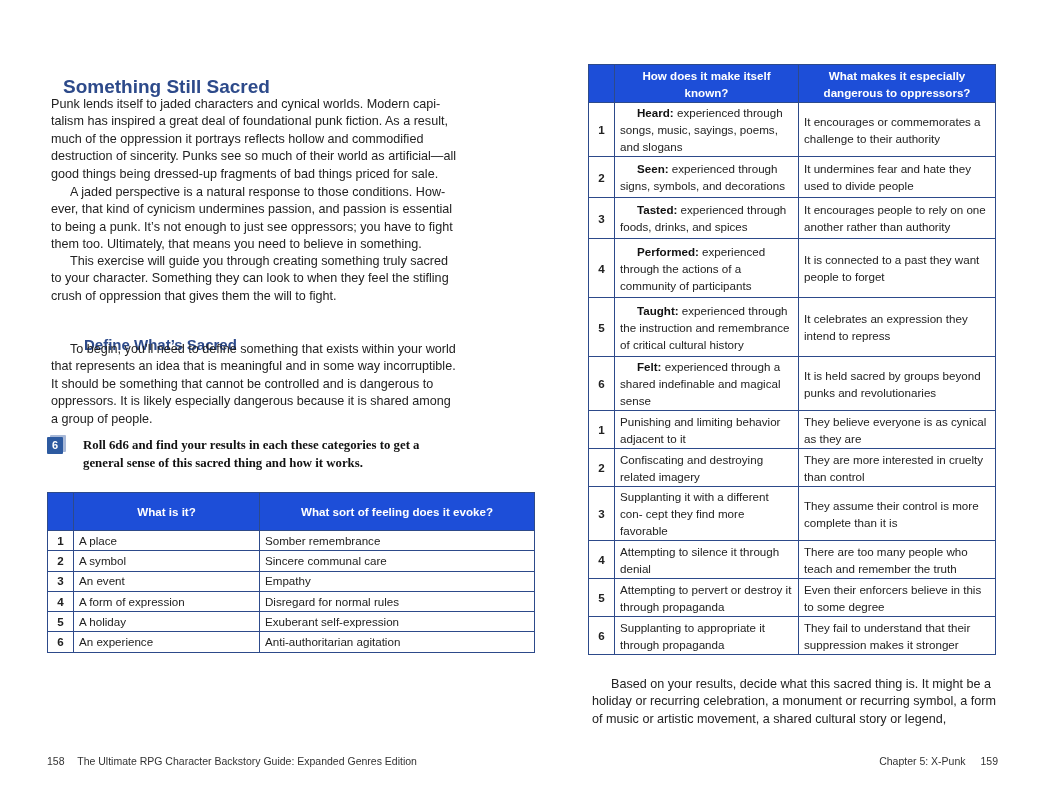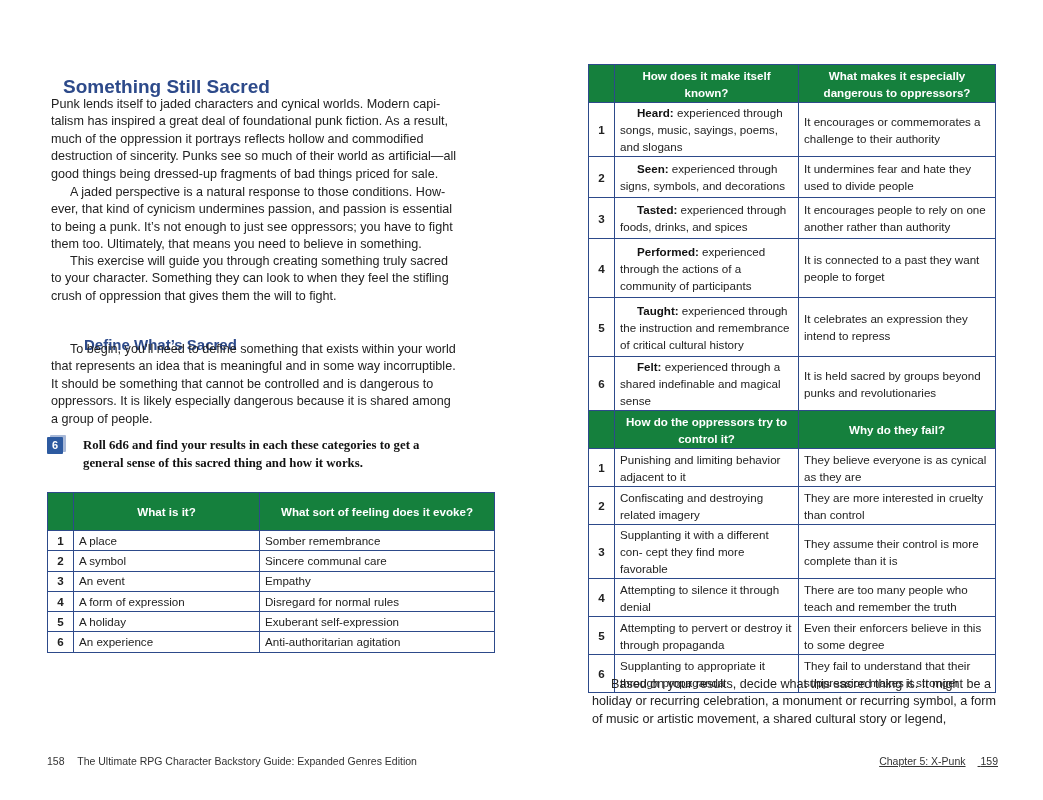--- a/index.html
+++ b/index.html
@@ -12,23 +12,23 @@
   h2 { position:absolute; margin:18px; font-size:15px; font-weight:bold; color:#2d4a8a; }
   .para { position:absolute; left:0; width:410px; margin:4px; font-size:12.6px; line-height:17.4px; color:#222; }
   .para .ind { display:inline-block; width:19px; }
   .roll { position:absolute; left:0; top:436px; width:410px; }
   .die { position:absolute; left:0; top:1px; width:16px; height:17px; background:#2d5aa0; color:#fff;
          font-weight:bold; font-size:11px; text-align:center; line-height:17px; border-radius:1px;
          box-shadow:3px -2px 0 #a8b9d8; }
   .roll-text { position:absolute; left:36px; top:0; width:370px; font-size:12.8px; line-height:18px; font-weight:bold; color:#111; font-weight:600;font-family:Liberation Serif, serif; }
   table { position:absolute; border-collapse:collapse; font-size:11.6px; color:#222; }
   table td, table th { border:1.5px solid #2d4a8a; padding:0 5px; vertical-align:middle; }
-  th { background:#15803d; color:#fff; font-weight:bold; font-size:11.6px; text-align:center; line-height:17px; }
+  th { background:#1d4ed8; color:#fff; font-weight:bold; font-size:11.6px; text-align:center; line-height:17px; }
   td.num { font-weight:bold; text-align:center; width:15px; padding:0; }
-  .t1 { left:0; top:492px; width:448px;padding-left:28px; }
+  .t1 { left:0; top:492px; width:488px;padding-left:28px; }
   .t1 th { height:37px; }
   .t1 td { height:19.3px; line-height:14px; }
   .t2 { left:0; top:64px; width:408px; }
   .t2 th { height:37px; }
   .t2 td { line-height:17px; padding-top:1px; padding-bottom:1px; }
   .t2 td.c1 { width:173px; }
   .t2 b { color:#111;margin-left:17px; }
   .footer { position:absolute; top:755px; font-size:10.5px; color:#333; }
   .footer .pn { margin-right:10px; }
 </style>
@@ -131,25 +131,20 @@
       <tr style="height:59px">
           <td class="num">5</td>
           <td class="c1"><b>Taught:</b><span> experienced through the instruction and remembrance of critical cultural history</span></td>
           <td>It celebrates an expression they intend to repress</td>
         </tr>
       <tr style="height:47px">
           <td class="num">6</td>
           <td class="c1"><b>Felt:</b><span> experienced through a shared indefinable and magical sense</span></td>
           <td>It is held sacred by groups beyond punks and revolutionaries</td>
         </tr>
-      <tr>
-        <th></th>
-        <th>How do the oppressors try to control it?</th>
-        <th>Why do they fail?</th>
-      </tr>
       <tr style="height:38px">
           <td class="num">1</td>
           <td class="c1">Punishing and limiting behavior adjacent to it</td>
           <td>They believe everyone is as cynical as they are</td>
         </tr>
       <tr style="height:38px">
           <td class="num">2</td>
           <td class="c1">Confiscating and destroying related imagery</td>
           <td>They are more interested in cruelty than control</td>
         </tr>
@@ -171,17 +166,17 @@
       <tr style="height:38px">
           <td class="num">6</td>
           <td class="c1">Supplanting to appropriate it through propaganda</td>
           <td>They fail to understand that their suppression makes it stronger</td>
         </tr>
     </tbody>
   </table>
 
   <p class="para" style="top:672px"><span class="ind"></span><span>Based on your results, decide what this sacred thing is. It might be a holiday or recurring celebration, a monument or recurring symbol, a form of music or artistic movement, a shared cultural story or legend,</span></p>
 
-  <div class="footer" style="right:0; text-align:right;text-decoration:underline;">
+  <div class="footer" style="right:0; text-align:right;">
     <span style="margin-right:12px">Chapter 5: X-Punk</span>
     <span>159</span>
   </div>
 </div>
 
 </body></html>

